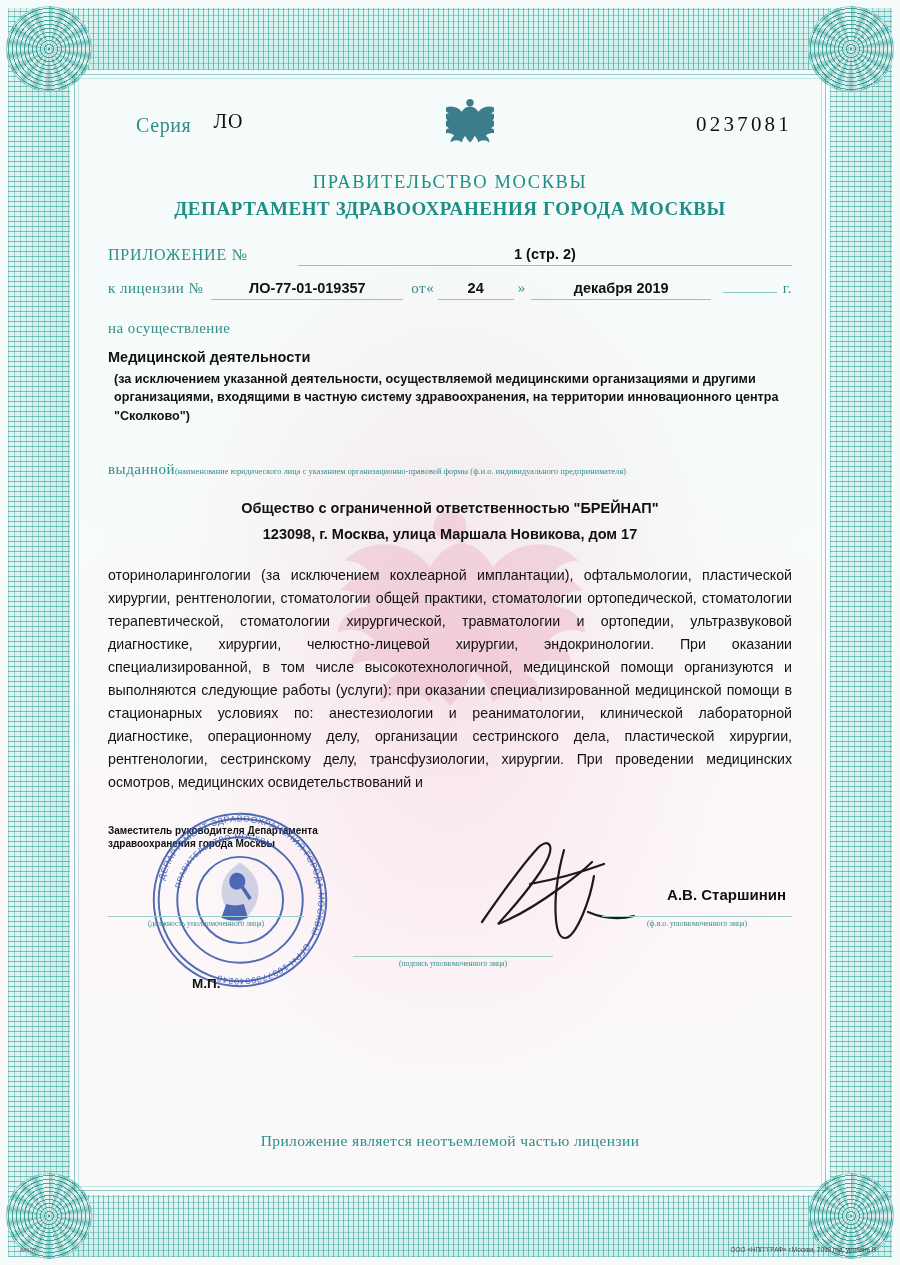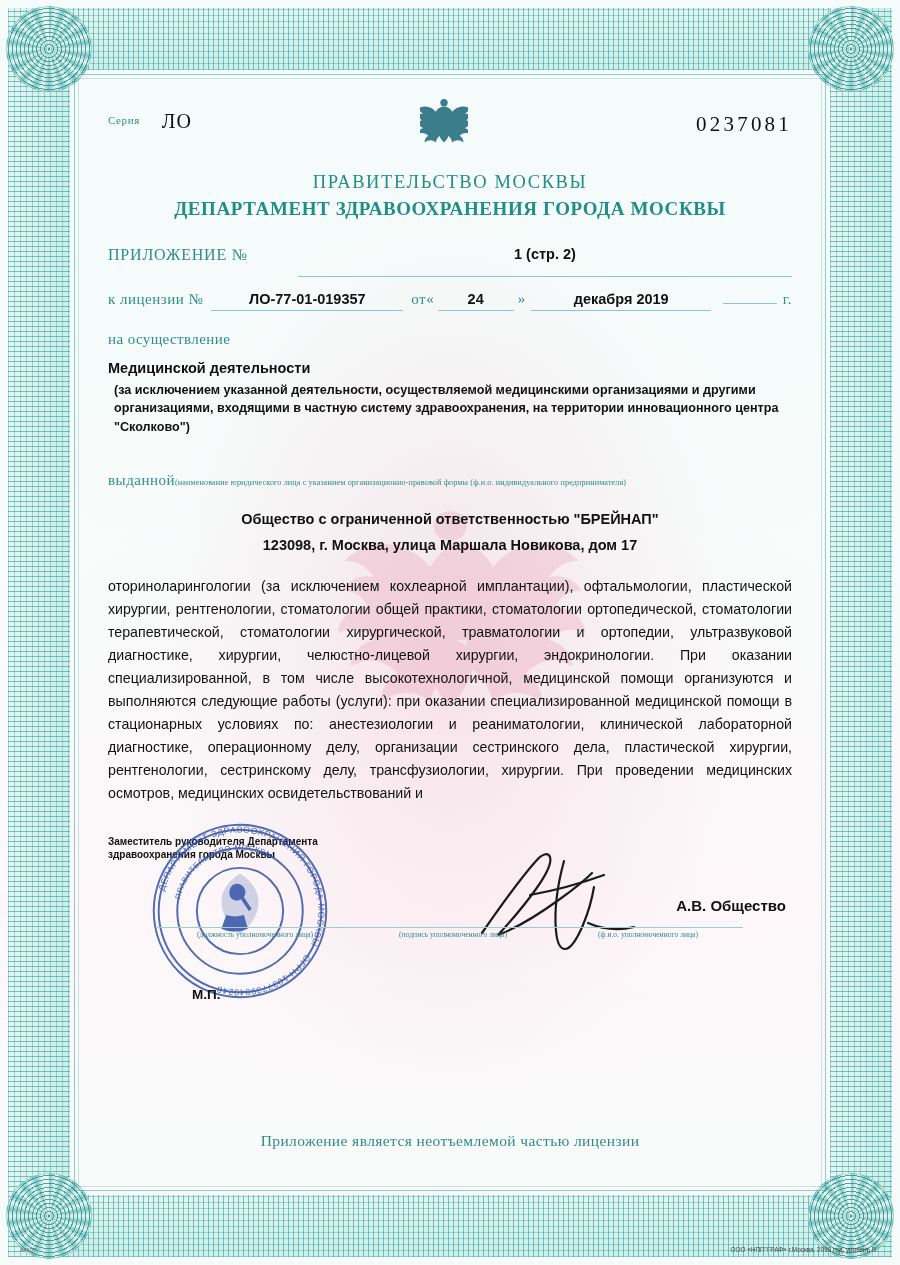--- a/index.html
+++ b/index.html
@@ -93,24 +93,25 @@
     top: 96px;
     width: 684px;
   }
 
   .row-series {
     display: flex;
     align-items: flex-start;
     justify-content: space-between;
   }
   .lbl-series {
-    font-size: 11px;
+    font-size: 20px;
     color: #2f8d88;
     letter-spacing: 0.6px;
     padding-top: 18px;
+    margin-left: 28px;
   }
   .val-series {
     font-size: 20px;
     color: #111;
     padding-top: 14px;
     padding-left: 22px;
     letter-spacing: 1px;
   }
   .emblem-wrap {
     flex: 1;
@@ -158,21 +159,21 @@
   }
   .app-value {
     flex: 1;
     margin-left: 14px;
     border-bottom: 1px solid #8cc8c4;
     text-align: center;
     font-family: "Liberation Sans", sans-serif;
     font-weight: bold;
     font-size: 14.5px;
     color: #111;
-    padding-bottom: 14px;
+    padding-bottom: 3px;
   }
 
   .row-lic {
     display: flex;
     align-items: baseline;
     margin-top: 14px;
     font-size: 15px;
     color: #2f8d88;
   }
   .row-lic .lbl { white-space: nowrap; letter-spacing: 0.5px; }
@@ -282,28 +283,28 @@
     top: 62px;
     font-family: "Liberation Sans", sans-serif;
     font-weight: bold;
     font-size: 15px;
     color: #111;
   }
   .sign-lines {
     position: absolute;
     left: 0; right: 0; top: 92px;
     display: flex;
-    justify-content: center;
+    justify-content: space-between;
     font-size: 7.6px;
     color: #2f8d88;
   }
   .sign-lines .seg { text-align: center; }
   .seg .rule { border-top: 1px solid #9bcfcb; margin-bottom: 2px; }
   .seg.s1 { width: 196px; }
-  .seg.s2 { width: 200px; }
+  .seg.s2 { width: 200px; margin-top: 40px; }
   .seg.s3 { width: 190px; }
   .mp {
     position: absolute;
     left: 56px;
     top: 152px;
     font-family: "Liberation Sans", sans-serif;
     font-weight: bold;
     font-size: 13.5px;
     color: #111;
     padding-left: 28px;
@@ -460,21 +461,21 @@
       <svg class="signature" viewBox="0 0 210 130">
         <g fill="none" stroke="#1b1b1b" stroke-width="2.2" stroke-linecap="round">
           <path d="M14 96c18-26 36-52 54-72 6-7 12-9 14-4 2 6-4 18-14 32-12 17-26 33-38 46 16-6 40-20 62-36 14-10 26-20 32-26"></path>
           <path d="M96 24c-6 22-10 48-8 70 1 11 4 18 9 18 6 0 12-10 18-24 5-12 9-26 11-38"></path>
           <path d="M62 58c22-4 52-12 74-20"></path>
           <path d="M120 86c14 6 30 8 46 4"></path>
         </g>
       </svg>
 
       <div class="sign-title">Заместитель руководителя Департамента здравоохранения города Москвы</div>
-      <div class="sign-name">А.В. Общество</div>
+      <div class="sign-name">А.В. Старшинин</div>
 
       <div class="sign-lines">
         <div class="seg s1">
           <div class="rule"></div>
           <div>(должность уполномоченного лица)</div>
         </div>
         <div class="seg s2">
           <div class="rule"></div>
           <div>(подпись уполномоченного лица)</div>
         </div>

